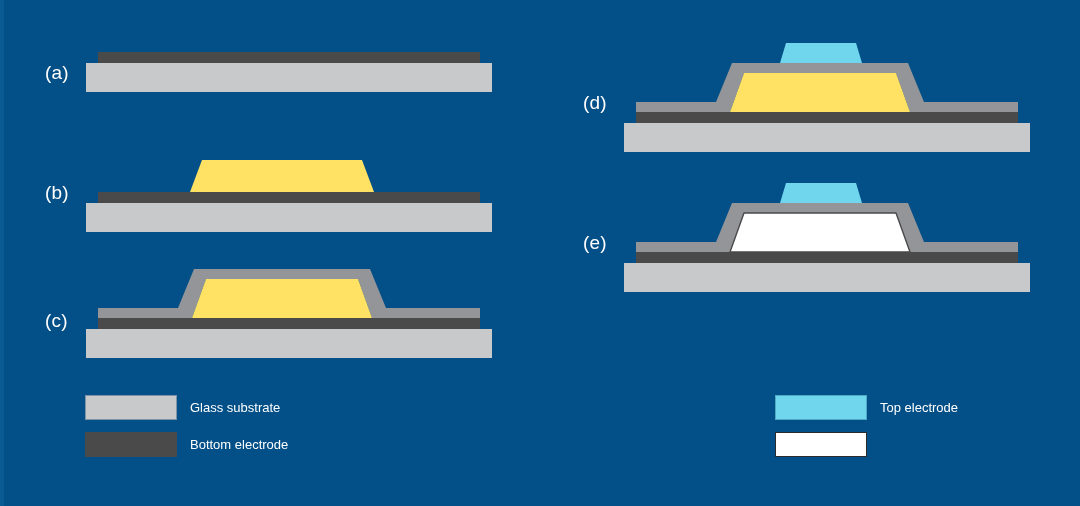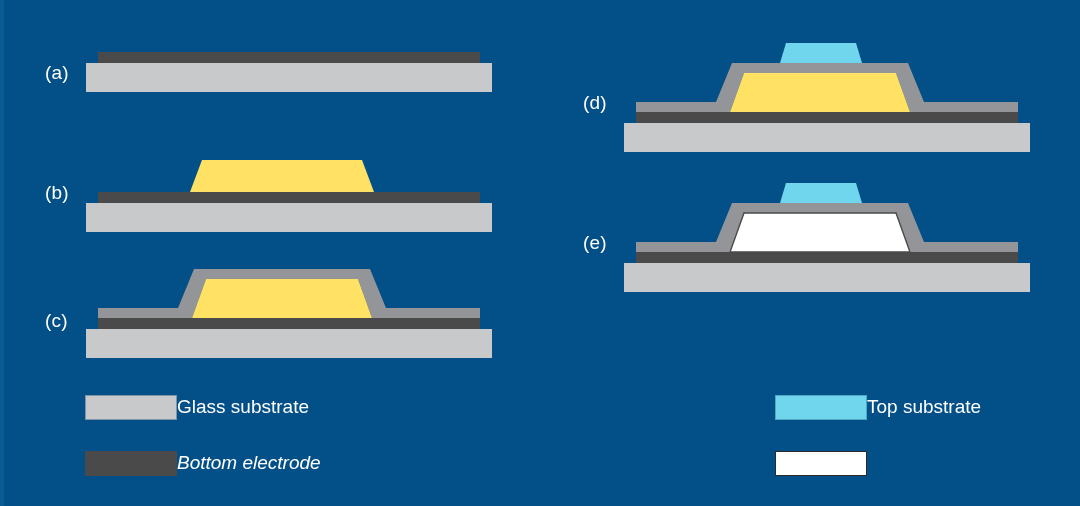--- a/index.html
+++ b/index.html
@@ -57,31 +57,31 @@
     height: 80px;
   }
   .legend-row {
     position: absolute;
     left: 0;
     height: 26px;
     display: flex;
     align-items: center;
   }
   .legend-row.r0 { top: 4px; }
-  .legend-row.r1 { top: 60px; font-style: italic; }
+  .legend-row.r1 { top: 41px; }
   .swatch {
     width: 92px;
     height: 25px;
     box-sizing: border-box;
     flex: 0 0 auto;
   }
   .legend-text {
     color: #ffffff;
-    font-size: 19px;
-    margin-left: 0;
+    font-size: 13px;
+    margin-left: 13px;
     white-space: nowrap;
     font-family: "Liberation Sans", sans-serif;
   }
 </style>
 </head>
 <body>
 
 <div id="root">
 
   <div class="edge-strip"></div>
@@ -166,21 +166,21 @@
         <span class="legend-text">Bottom electrode</span>
       </div>
     </div>
 
     <div class="legend-col" style="left:345px;">
     </div>
 
     <div class="legend-col" style="left:690px;">
       <div class="legend-row r0">
         <span class="swatch" style="background:#6fd6ee;border:1px solid #4fa8c4;"></span>
-        <span class="legend-text">Top substrate</span>
+        <span class="legend-text">Top electrode</span>
       </div>
       <div class="legend-row r1">
         <span class="swatch" style="background:#ffffff;border:1.5px solid #2b2b2b;"></span>
       </div>
     </div>
 
   </div>
 
 </div>
 

